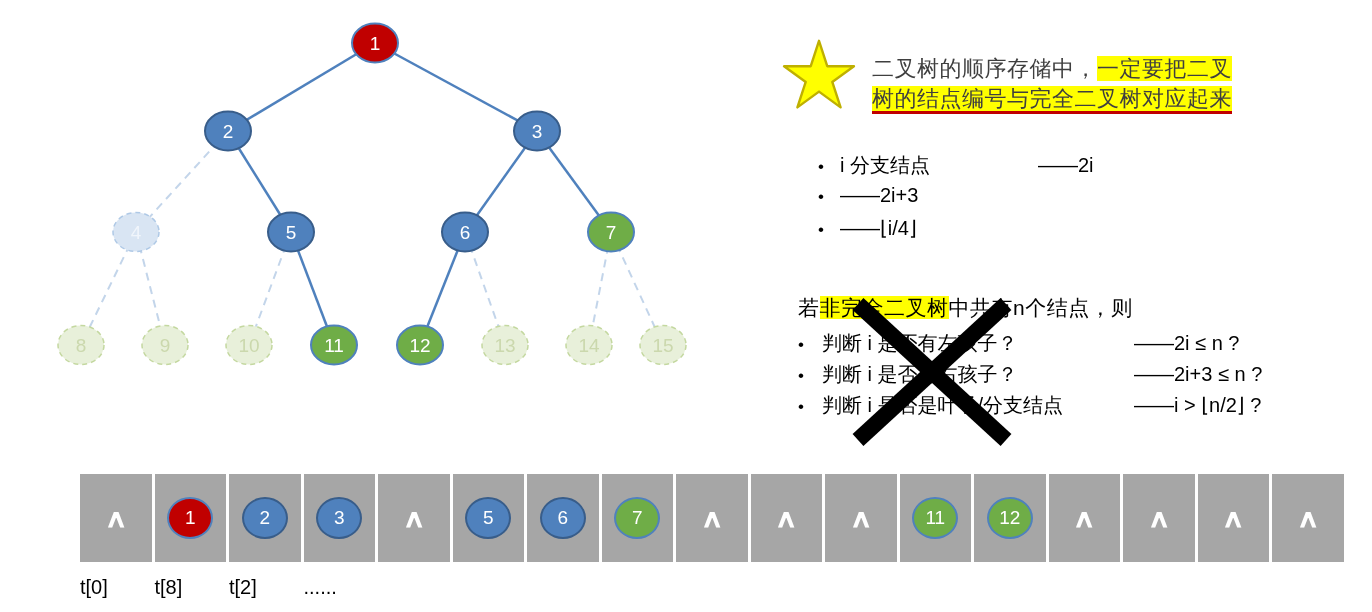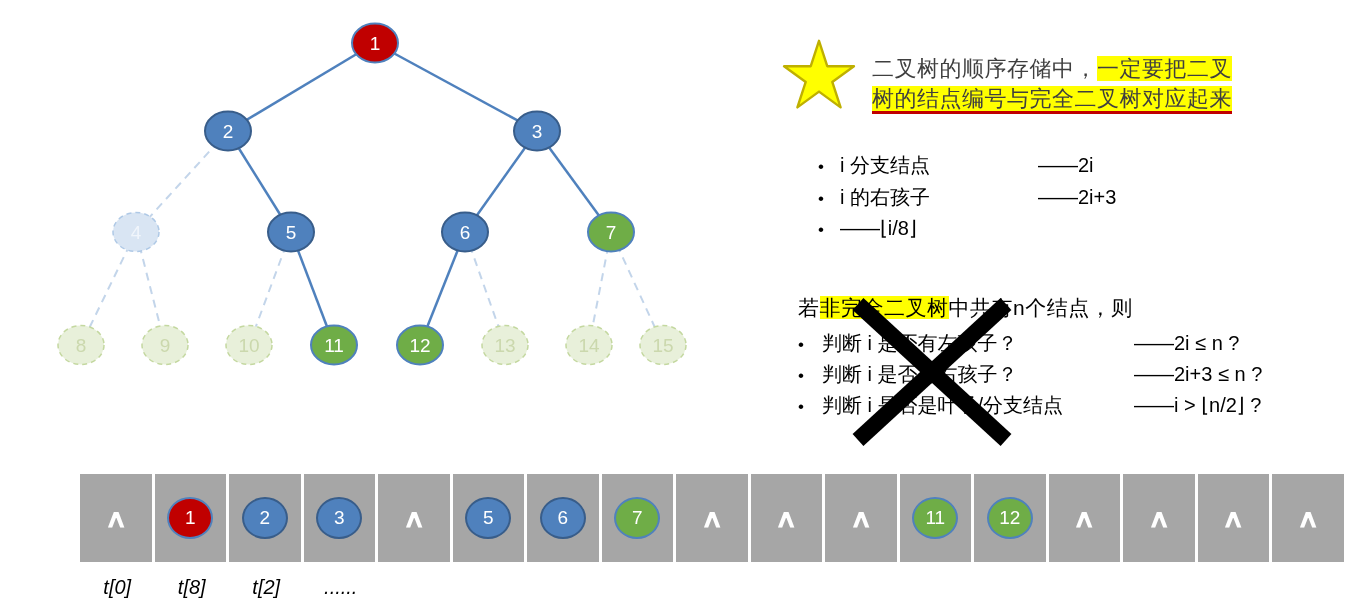--- a/index.html
+++ b/index.html
@@ -44,21 +44,21 @@
   .xline { stroke:var(--x-mark); stroke-width:16; }
   
   .array-row { position:absolute; left:80px; top:474px; display:flex; gap:3px; }
   .cell { width:71.5px; height:88px; background:var(--cell-bg); display:flex; align-items:center; justify-content:center; flex:none; }
   .null-sym { color:#ffffff; font-size:25px; font-weight:bold; transform:scaleX(1.25); }
   .cell-node { width:46px; height:42px; border-radius:50%; display:flex; align-items:center; justify-content:center; color:#fff; font-size:19px; flex:none; }
   .style-red   { background:var(--red);   border:2px solid var(--blue); }
   .style-blue  { background:var(--blue);  border:2px solid var(--blue-dark); }
   .style-green { background:var(--green); border:2px solid var(--blue); }
   .index-labels { position:absolute; left:80px; top:576px; display:flex; font-size:20px; color:#000; }
-  .index-labels span { width:74.5px; text-align:center; flex:none;font-style:italic; }
+  .index-labels span { width:74.5px; text-align:left; flex:none; }
 </style>
 </head>
 <body>
 
 <div class="slide">
 
   <svg class="tree-svg" width="720" height="400" viewBox="0 0 720 400">
       <line x1="375" y1="43" x2="228" y2="131" class="edge-solid"></line>
       <line x1="375" y1="43" x2="537" y2="131" class="edge-solid"></line>
       <line x1="228" y1="131" x2="136" y2="232" class="edge-dashed"></line>
@@ -145,26 +145,25 @@
   </div>
 
   <div class="list list1">
       <div class="list-row">
         <span class="bullet">•</span>
         <span>i 分支结点</span>
         <span class="formula">——2i</span>
       </div>
       <div class="list-row">
         <span class="bullet">•</span>
-        <span>i 的右孩子</span>
         <span class="formula">——2i+3</span>
       </div>
       <div class="list-row">
         <span class="bullet">•</span>
-        <span class="formula">——⌊i/8⌋</span>
+        <span class="formula">——⌊i/4⌋</span>
       </div>
     </div>
 
   <div class="note2"><span>若</span><span class="hl">非完全二叉树</span><span>中共有n个结点，则</span></div>
 
   <div class="list list2">
       <div class="list-row">
         <span class="bullet">•</span>
         <span>判断 i 是否有左孩子？</span>
         <span class="formula">——2i ≤ n ?</span>

